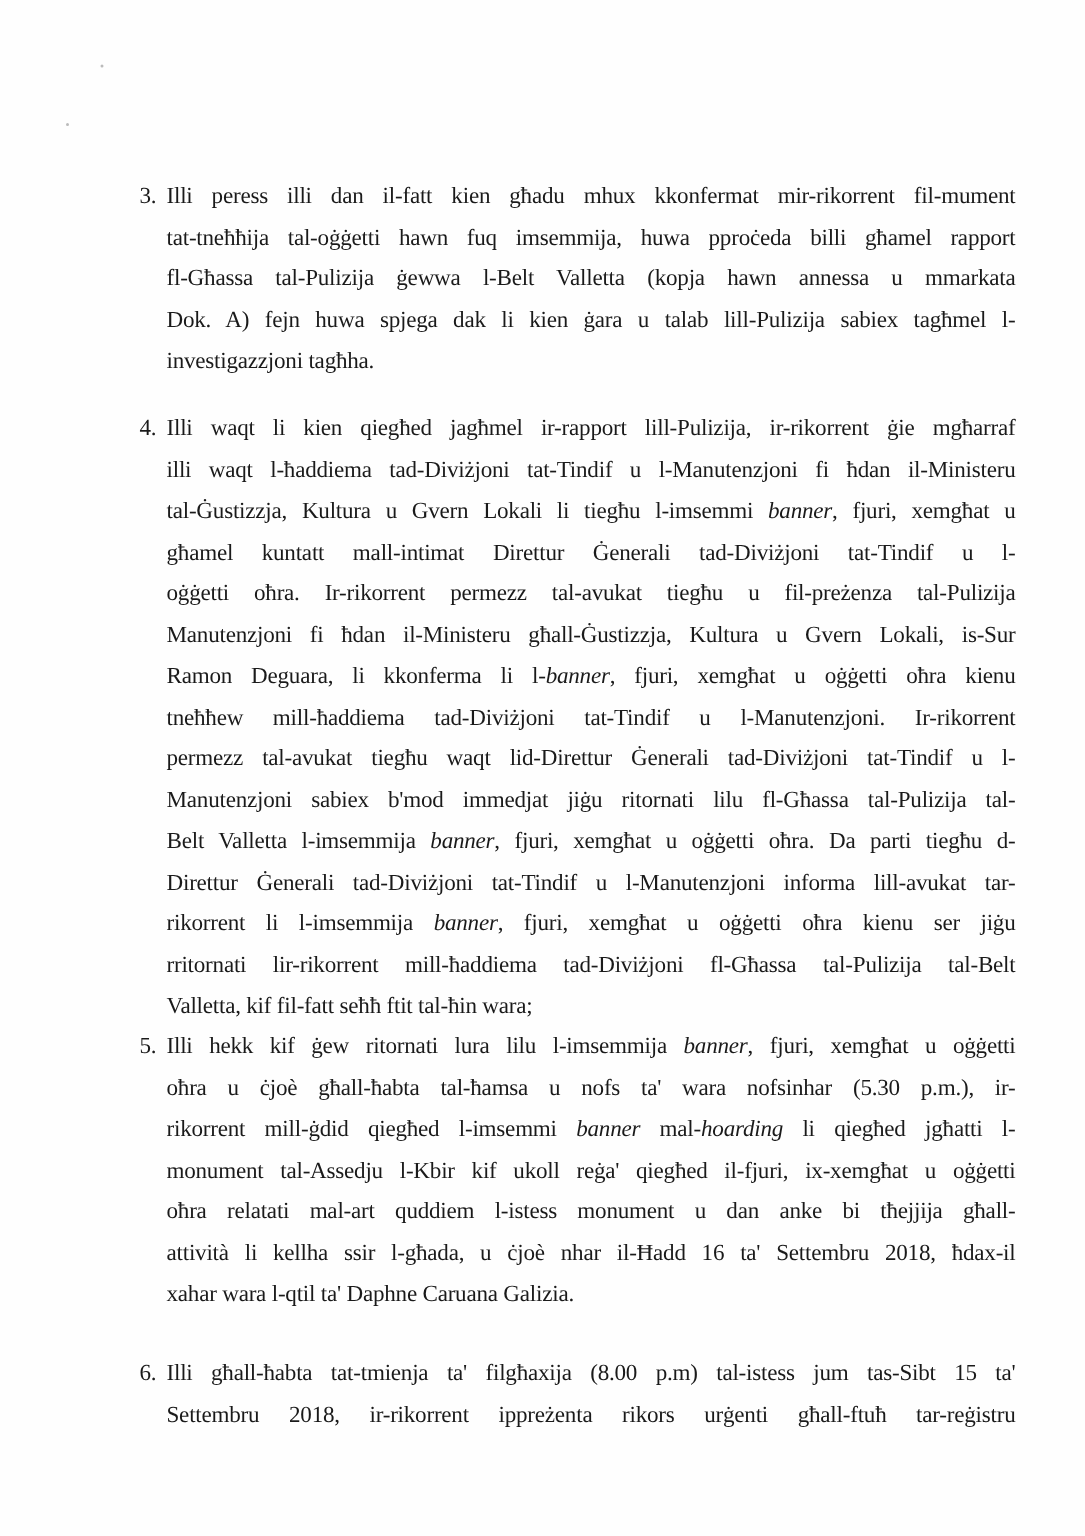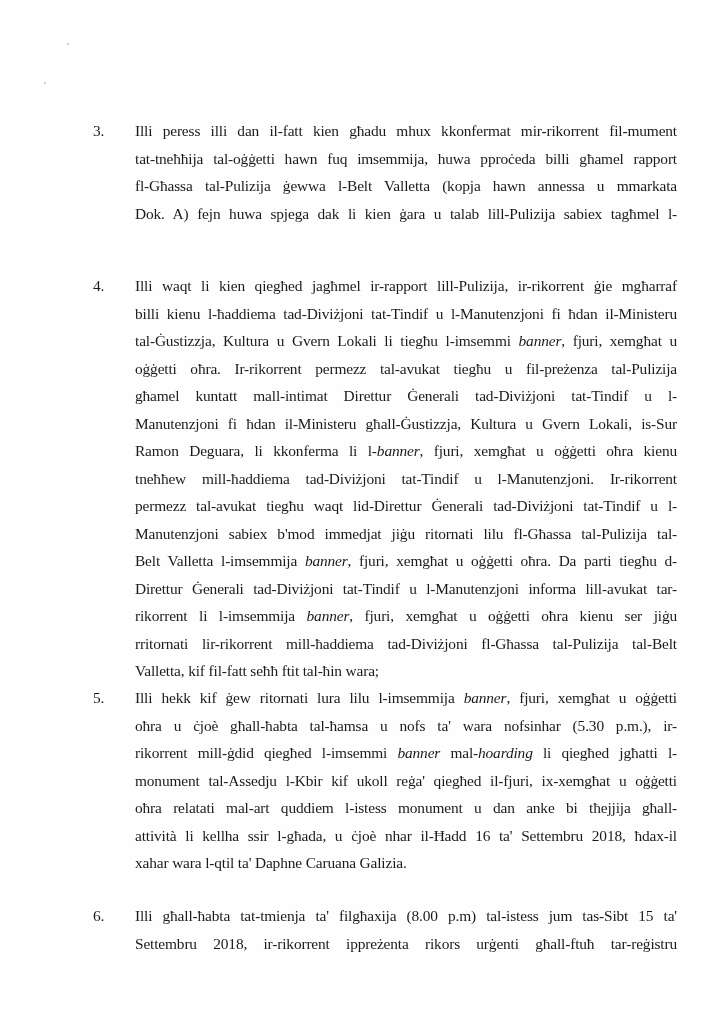--- a/index.html
+++ b/index.html
@@ -36,21 +36,21 @@
       line-height: 27.5px;
       text-align: justify;
       letter-spacing: -0.15px;
     }
     .item .num {
       position: absolute;
       left: 0;
       top: 0;
     }
     .item .body {
-      margin-left: 42px;
+      margin-left: 18px;
     }
     .item .line {
       display: block;
       text-align: justify;
       text-align-last: justify;
       white-space: nowrap;
       overflow: visible;
       height: 27.5px;
     }
     .item .line.last {
@@ -66,31 +66,32 @@
   <div class="speck" style="left:67px;top:43px;"></div>
   <div class="speck" style="left:44px;top:82px;"></div>
 
   <div class="item" style="top:117px;">
     <span class="num">3.</span>
     <div class="body">
       <span class="line">Illi peress illi dan il-fatt kien għadu mhux kkonfermat mir-rikorrent fil-mument</span>
       <span class="line">tat-tneħħija tal-oġġetti hawn fuq imsemmija, huwa pproċeda billi għamel rapport</span>
       <span class="line"><span>fl-Għassa tal-Pulizija ġewwa l-Belt Valletta </span><b>(kopja hawn annessa u mmarkata</b></span>
       <span class="line"><b>Dok. A)</b> <span>fejn huwa spjega dak li kien ġara u talab lill-Pulizija sabiex tagħmel l-</span></span>
+      <span class="line last">investigazzjoni tagħha.</span>
     </div>
   </div>
 
   <div class="item" style="top:272px;">
     <span class="num">4.</span>
     <div class="body">
       <span class="line">Illi waqt li kien qiegħed jagħmel ir-rapport lill-Pulizija, ir-rikorrent ġie mgħarraf</span>
-      <span class="line">billi kienu l-ħaddiema tad-Diviżjoni tat-Tindif u l-Manutenzjoni fi ħdan il-Ministeru</span>
+      <span class="line">illi waqt l-ħaddiema tad-Diviżjoni tat-Tindif u l-Manutenzjoni fi ħdan il-Ministeru</span>
       <span class="line"><span>tal-Ġustizzja, Kultura u Gvern Lokali li tiegħu l-imsemmi </span><i>banner</i><span>, fjuri, xemgħat u</span></span>
+      <span class="line">għamel kuntatt mall-intimat Direttur Ġenerali tad-Diviżjoni tat-Tindif u l-</span>
       <span class="line">oġġetti oħra. Ir-rikorrent permezz tal-avukat tiegħu u fil-preżenza tal-Pulizija</span>
-      <span class="line">għamel kuntatt mall-intimat Direttur Ġenerali tad-Diviżjoni tat-Tindif u l-</span>
       <span class="line">Manutenzjoni fi ħdan il-Ministeru għall-Ġustizzja, Kultura u Gvern Lokali, is-Sur</span>
       <span class="line"><span>Ramon Deguara, li kkonferma li l-</span><i>banner</i><span>, fjuri, xemgħat u oġġetti oħra kienu</span></span>
       <span class="line">tneħħew mill-ħaddiema tad-Diviżjoni tat-Tindif u l-Manutenzjoni. Ir-rikorrent</span>
       <span class="line">permezz tal-avukat tiegħu waqt lid-Direttur Ġenerali tad-Diviżjoni tat-Tindif u l-</span>
       <span class="line">Manutenzjoni sabiex b'mod immedjat jiġu ritornati lilu fl-Għassa tal-Pulizija tal-</span>
       <span class="line"><span>Belt Valletta l-imsemmija </span><i>banner</i><span>, fjuri, xemgħat u oġġetti oħra. Da parti tiegħu d-</span></span>
       <span class="line">Direttur Ġenerali tad-Diviżjoni tat-Tindif u l-Manutenzjoni informa lill-avukat tar-</span>
       <span class="line"><span>rikorrent li l-imsemmija </span><i>banner</i><span>, fjuri, xemgħat u oġġetti oħra kienu ser jiġu</span></span>
       <span class="line">rritornati lir-rikorrent mill-ħaddiema tad-Diviżjoni fl-Għassa tal-Pulizija tal-Belt</span>
       <span class="line last">Valletta, kif fil-fatt seħħ ftit tal-ħin wara;</span>

